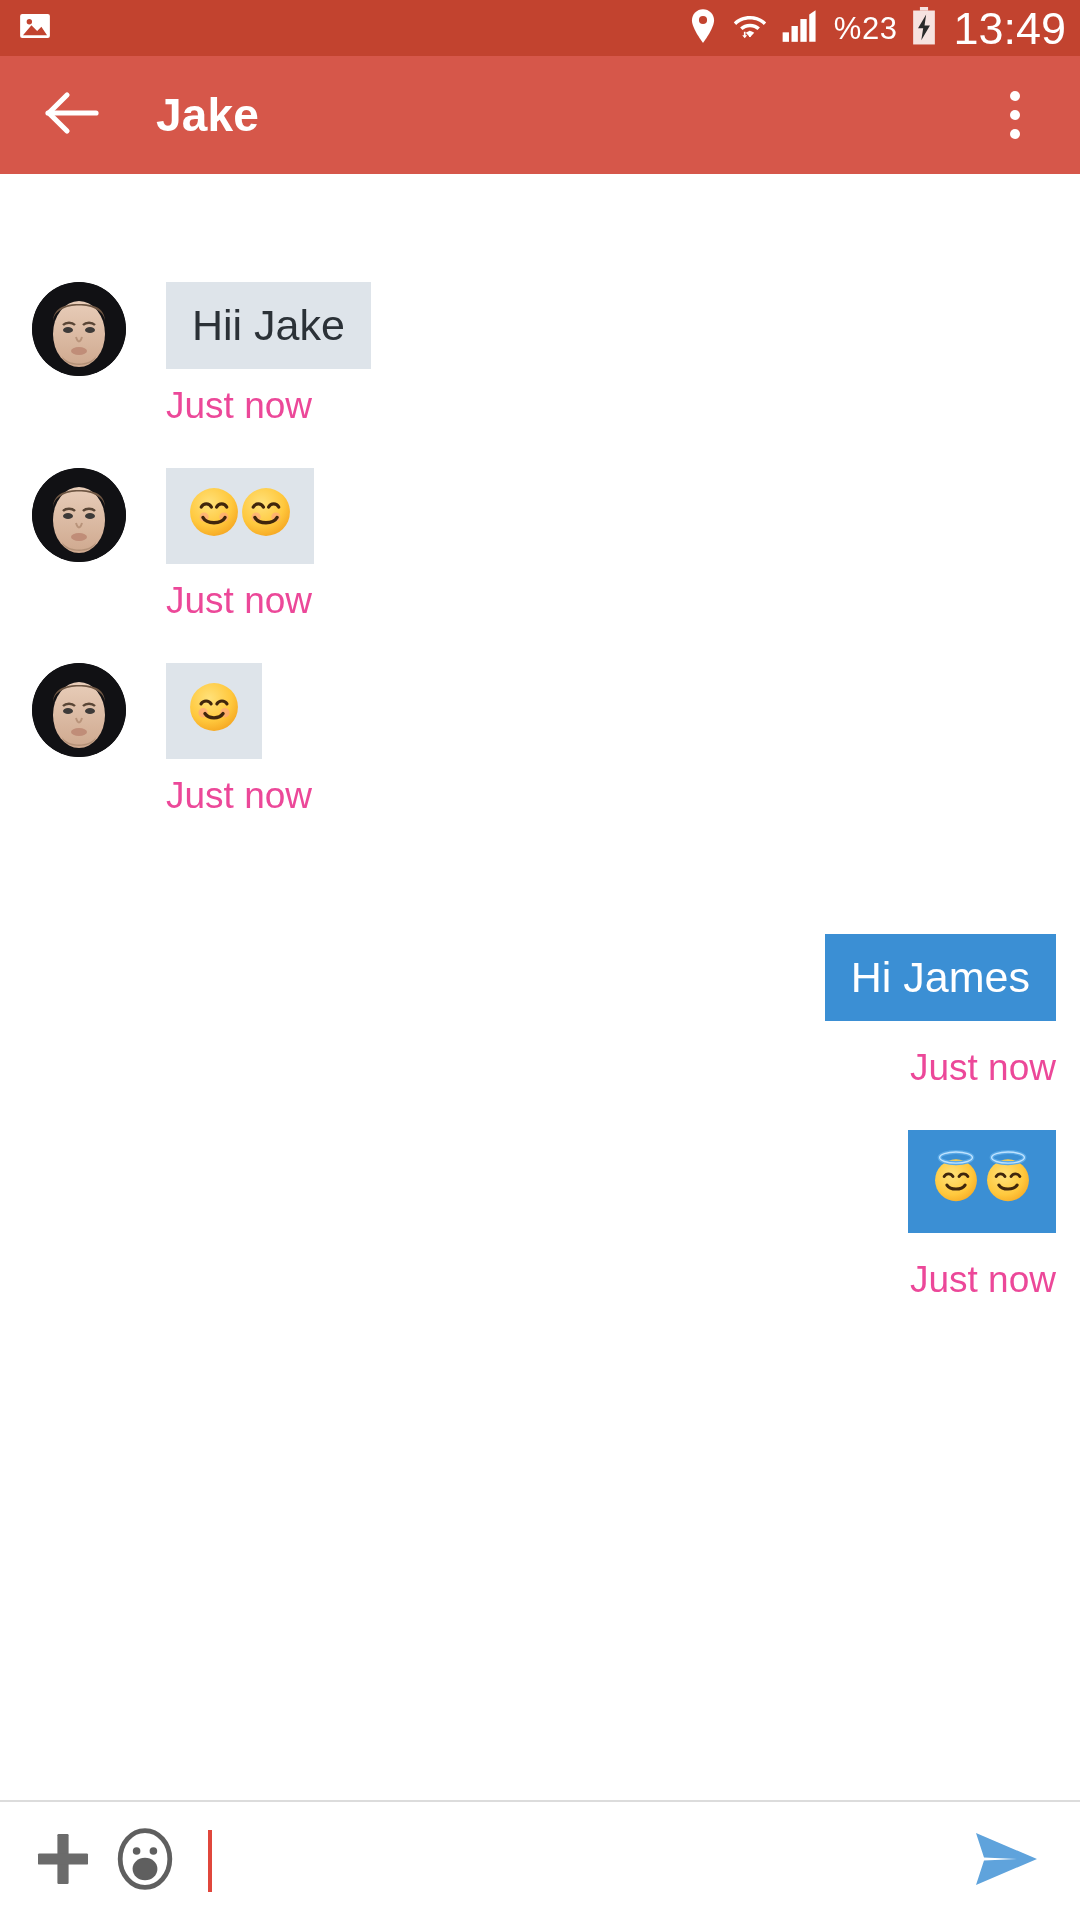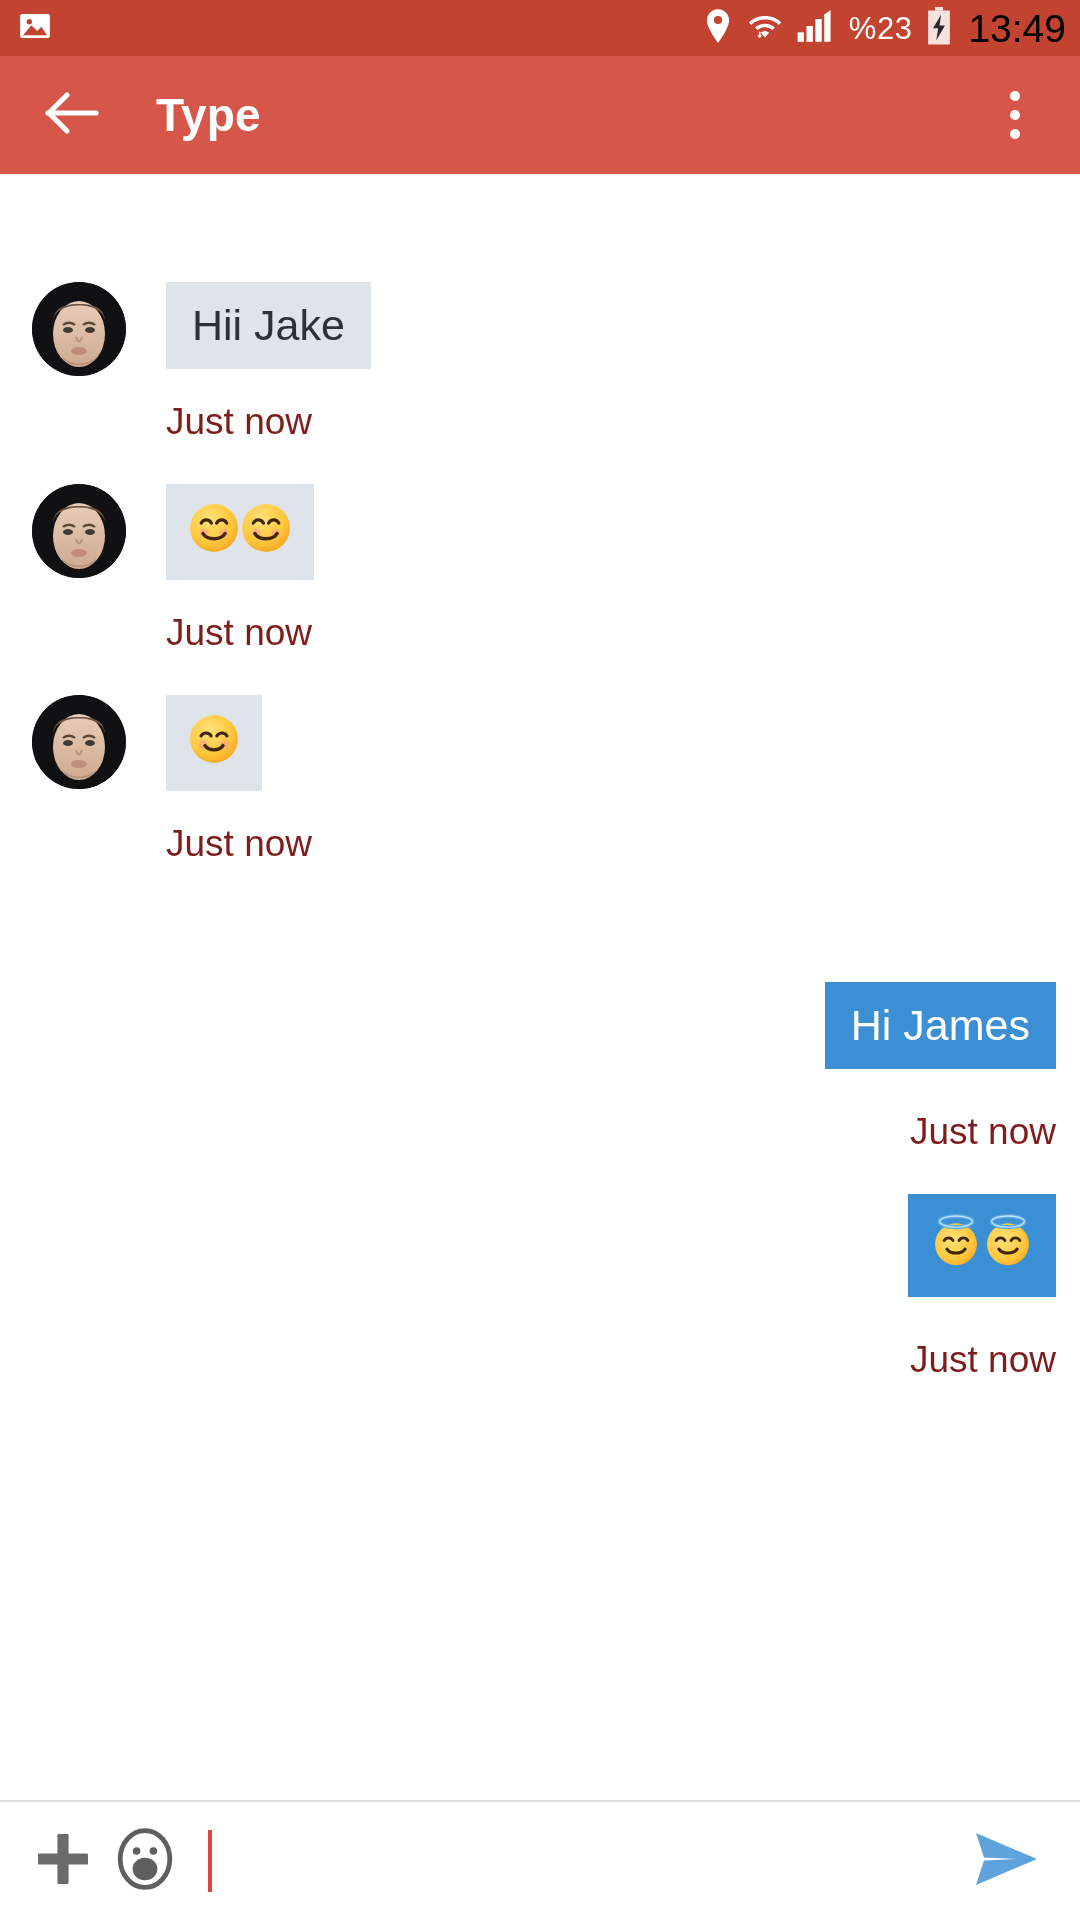--- a/index.html
+++ b/index.html
@@ -14,21 +14,21 @@
   
   .statusbar {
     height:56px; flex:0 0 56px;
     background:#c2432f;
     display:flex; align-items:center; justify-content:space-between;
     padding:0 14px 0 18px;
   }
   .sb-left { display:flex; align-items:center; gap:10px; }
   .sb-right { display:flex; align-items:center; gap:14px; }
   .sb-text { color:#ffffff; font-size:31px; letter-spacing:0.5px; line-height:1; }
-  .sb-time { color:#000000; font-size:39px; line-height:1; padding-left:2px; }
+  .sb-time { color:#ffffff; font-size:45px; line-height:1; padding-left:2px; }
   .ico { display:block; }
 
   
   .appbar {
     height:118px; flex:0 0 118px;
     background:#d6574a;
     display:flex; align-items:center;
     padding:0 34px 0 40px;
   }
   .back-btn { width:64px; height:64px; display:flex; align-items:center; justify-content:center; cursor:pointer; }
@@ -67,21 +67,21 @@
     display:inline-block;
     padding:22px 26px;
     line-height:1;
     max-width:720px;
     word-wrap:break-word;
   }
   .bubble.in { background:#dee4ea; color:#2b3137; font-size:43px; }
   .bubble.out { background:#3b8fd4; color:#ffffff; font-size:43px; }
   .bubble.emoji { padding:18px 22px; font-size:44px; letter-spacing:2px; line-height:1.05; }
 
-  .timestamp { color:#7f1d1d; font-size:37px; margin-top:34px; line-height:1; }
+  .timestamp { color:#ec4899; font-size:37px; margin-top:18px; line-height:1; }
   .msg-group { margin-bottom:44px; }
 
   
   .emj { display:inline-block; vertical-align:middle; }
 
   
   .inputbar {
     flex:0 0 120px; height:120px;
     background:#ffffff;
     border-top:2px solid #dcdcdc;
@@ -156,21 +156,21 @@
 
   <div class="appbar">
     <div class="back-btn">
       <span>
         <svg width="56" height="46" viewBox="0 0 28 23">
           <path d="M2 11.5 L26 11.5" stroke="#ffffff" stroke-width="2.6" stroke-linecap="round" fill="none"></path>
           <path d="M11.5 2.5 L2.4 11.5 L11.5 20.5" stroke="#ffffff" stroke-width="2.6" stroke-linecap="round" stroke-linejoin="round" fill="none"></path>
         </svg>
       </span>
     </div>
-    <div class="appbar-title">Type</div>
+    <div class="appbar-title">Jake</div>
     <div class="appbar-spacer"></div>
     <div class="overflow-btn">
       <span class="dot"></span>
       <span class="dot"></span>
       <span class="dot"></span>
     </div>
   </div>
 
   <div class="messages">
 

